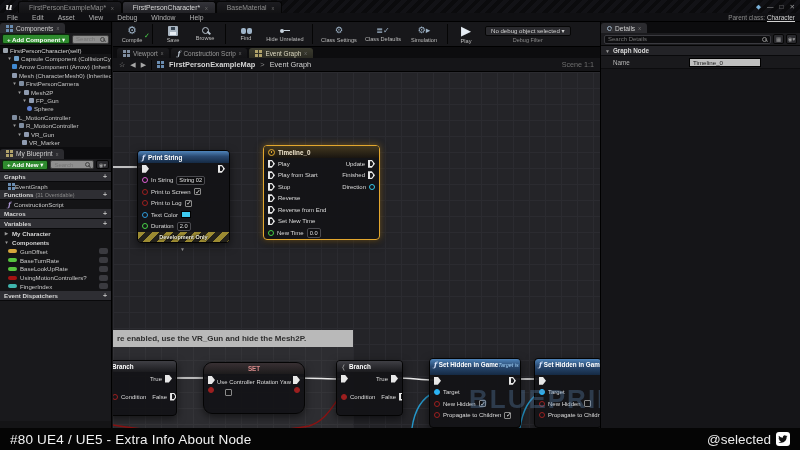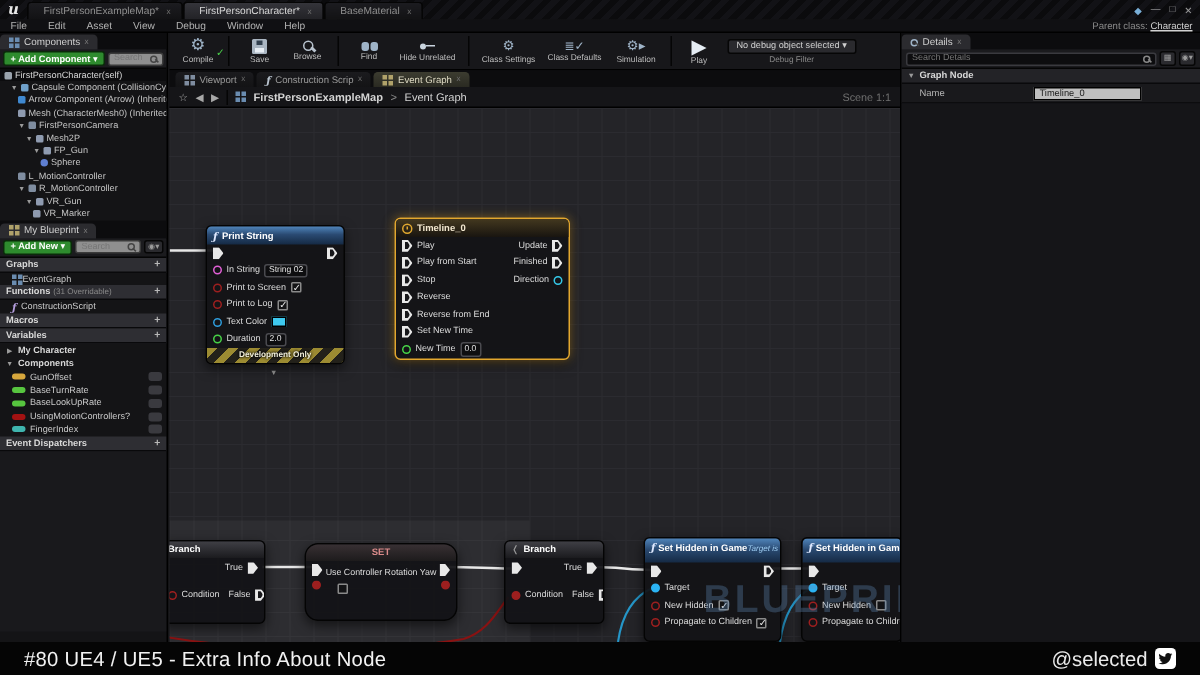--- a/index.html
+++ b/index.html
@@ -139,21 +139,21 @@
   .dsearch .mag{border-color:#888}
   .dsearch .mag::after{background:#888}
   .dbtn{width:11px;height:10px;background:#2a2a2e;border:1px solid #060606;border-radius:2px;display:flex;align-items:center;justify-content:center;font-size:5.5px;color:#9a9a9a}
   .dsect{height:10px;background:#232327;border-bottom:1px solid #09090b;display:flex;align-items:center;gap:3px;
          padding:0 4px;font-size:6.3px;font-weight:bold;color:#d8d8d8}
   .dprow{height:13px;display:flex;align-items:center;background:#19191c;border-bottom:1px solid #0c0c0e;font-size:6.3px}
   .dprow .k{width:88px;padding-left:12px;color:#b5b5b5}
   .dprow input{width:72px;height:9px;background:#bfbfbf;border:1px solid #000;font-size:6.2px;color:#1a1a1a;padding:0 3px;font-family:inherit}
 
   
-  .caption{position:absolute;left:0;top:428px;width:800px;height:22px;background:#050505;display:flex;align-items:center;padding:0 16px;z-index:10}
+  .caption{position:absolute;left:0;top:428px;width:800px;height:22px;background:#050505;display:flex;align-items:center;padding:0 10px;z-index:10}
   .caption .t{font-size:13.5px;color:#f2f2f2;letter-spacing:.2px}
   .caption .h{margin-left:auto;display:flex;align-items:center;gap:5px;font-size:13.5px;color:#eaeaea}
   .twitter{width:14px;height:14px;background:#fff;border-radius:3px;display:flex;align-items:center;justify-content:center}
 </style>
 </head>
 <body>
 
 <div class="root">
 
   <div class="tabbar">
@@ -420,20 +420,21 @@
     <span class="grid4"></span>
     <b>FirstPersonExampleMap</b>
     <span class="sep">&gt;</span>
     <span>Event Graph</span>
     <span class="zoomlbl">Scene 1:1</span>
   </div>
 
   <div class="graph">
 
     <div class="comment-body" style="left:0;top:275px;width:240px;height:81px"></div>
+    <div class="comment-band" style="left:0;top:258px;width:240px;height:17px">re enabled, use the VR_Gun and hide the Mesh2P.</div>
 
     <svg class="wires" width="487" height="356">
       <path d="M0 95 H30" fill="none" stroke-width="1.6" stroke="#e8e8e8"></path>
       <path d="M62 306 C75 306 82 306 95 306" fill="none" stroke-width="1.6" stroke="#e8e8e8"></path>
       <path d="M186 306 C202 306 214 307 228 307" fill="none" stroke-width="1.6" stroke="#e8e8e8"></path>
       <path d="M284 306 C298 306 308 308 321 308" fill="none" stroke-width="1.6" stroke="#e8e8e8"></path>
       <path d="M402 307 H426" fill="none" stroke-width="1.6" stroke="#e8e8e8"></path>
       <path d="M-6 352 C60 364 150 362 196 354 C212 349 218 336 226 326" fill="none" stroke-width="1.4" stroke="#8a1212"></path>
       <path d="M322 320 C306 327 301 342 299 356" fill="none" stroke-width="1.4" stroke="#2596c8"></path>
       <path d="M428 320 C414 327 409 342 407 356" fill="none" stroke-width="1.4" stroke="#2596c8"></path>

